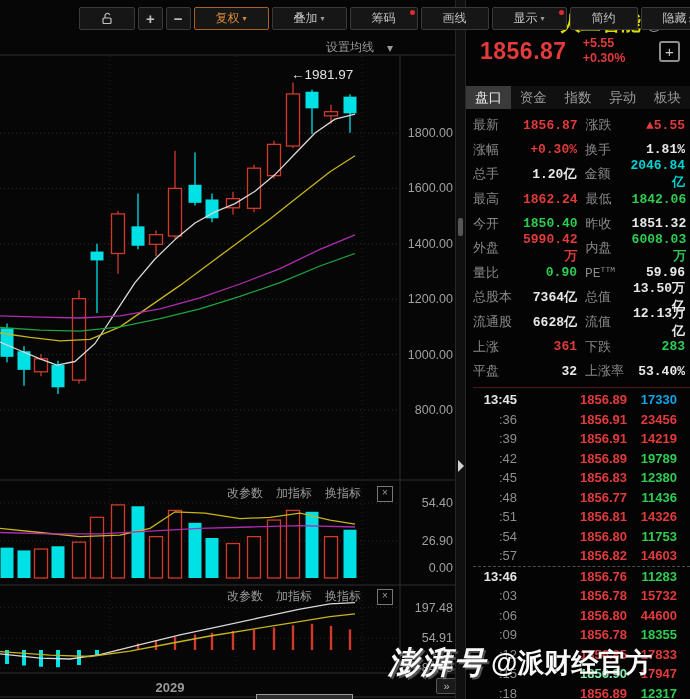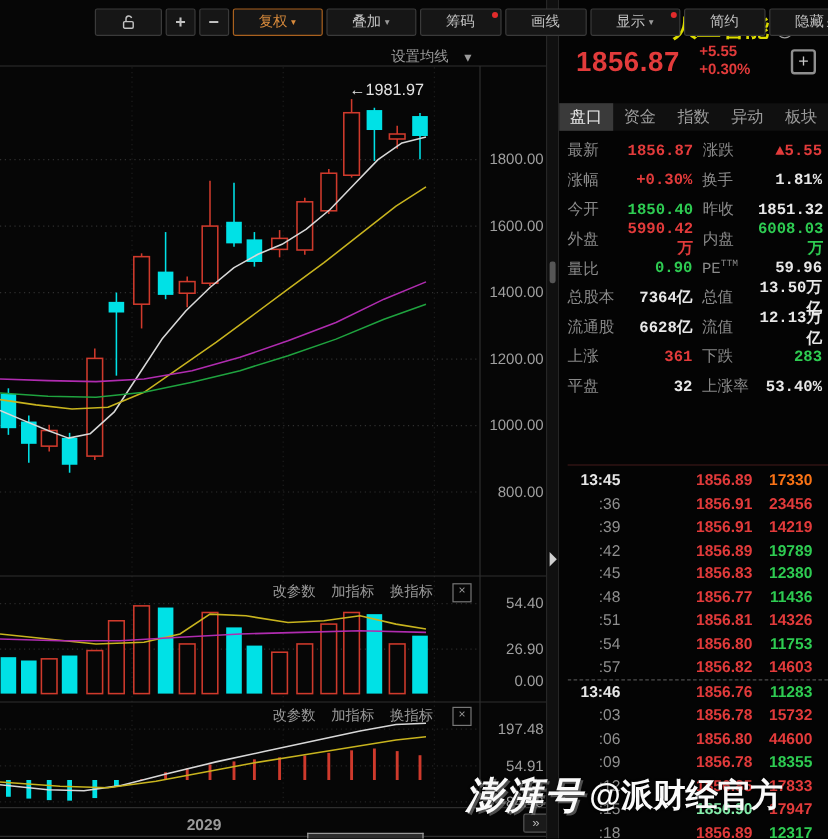--- a/index.html
+++ b/index.html
@@ -308,20 +308,32 @@
           <span class="qlabel second">涨跌</span>
           <span class="qval" style="color: rgb(226, 59, 59);">▲5.55</span>
         </div>
         <div class="qrow">
           <span class="qlabel">涨幅</span>
           <span class="qval" style="color: rgb(226, 59, 59);">+0.30%</span>
           <span class="qlabel second">换手</span>
           <span class="qval" style="color: rgb(232, 232, 232);">1.81%</span>
         </div>
         <div class="qrow">
+          <span class="qlabel">总手</span>
+          <span class="qval" style="color: rgb(232, 232, 232);">1.20亿</span>
+          <span class="qlabel second">金额</span>
+          <span class="qval" style="color: rgb(0, 210, 210);">2046.84亿</span>
+        </div>
+        <div class="qrow">
+          <span class="qlabel">最高</span>
+          <span class="qval" style="color: rgb(226, 59, 59);">1862.24</span>
+          <span class="qlabel second">最低</span>
+          <span class="qval" style="color: rgb(46, 204, 82);">1842.06</span>
+        </div>
+        <div class="qrow">
           <span class="qlabel">今开</span>
           <span class="qval" style="color: rgb(46, 204, 82);">1850.40</span>
           <span class="qlabel second">昨收</span>
           <span class="qval" style="color: rgb(232, 232, 232);">1851.32</span>
         </div>
         <div class="qrow">
           <span class="qlabel">外盘</span>
           <span class="qval" style="color: rgb(226, 59, 59);">5990.42万</span>
           <span class="qlabel second">内盘</span>
           <span class="qval" style="color: rgb(46, 204, 82);">6008.03万</span>
@@ -354,21 +366,21 @@
           <span class="qlabel">平盘</span>
           <span class="qval" style="color: rgb(232, 232, 232);">32</span>
           <span class="qlabel second">上涨率</span>
           <span class="qval" style="color: rgb(232, 232, 232);">53.40%</span>
         </div>
       </div>
     <div id="tick-list">
         <div class="trow">
           <span class="ttime minute">13:45</span>
           <span class="tprice" style="color: rgb(226, 59, 59);">1856.89</span>
-          <span class="tvol" style="color: #f97316;">17330</span>
+          <span class="tvol" style="color: #0ea5e9;">17330</span>
         </div>
         <div class="trow">
           <span class="ttime">:36</span>
           <span class="tprice" style="color: rgb(226, 59, 59);">1856.91</span>
           <span class="tvol" style="color: rgb(226, 59, 59);">23456</span>
         </div>
         <div class="trow">
           <span class="ttime">:39</span>
           <span class="tprice" style="color: rgb(226, 59, 59);">1856.91</span>
           <span class="tvol" style="color: rgb(226, 59, 59);">14219</span>

